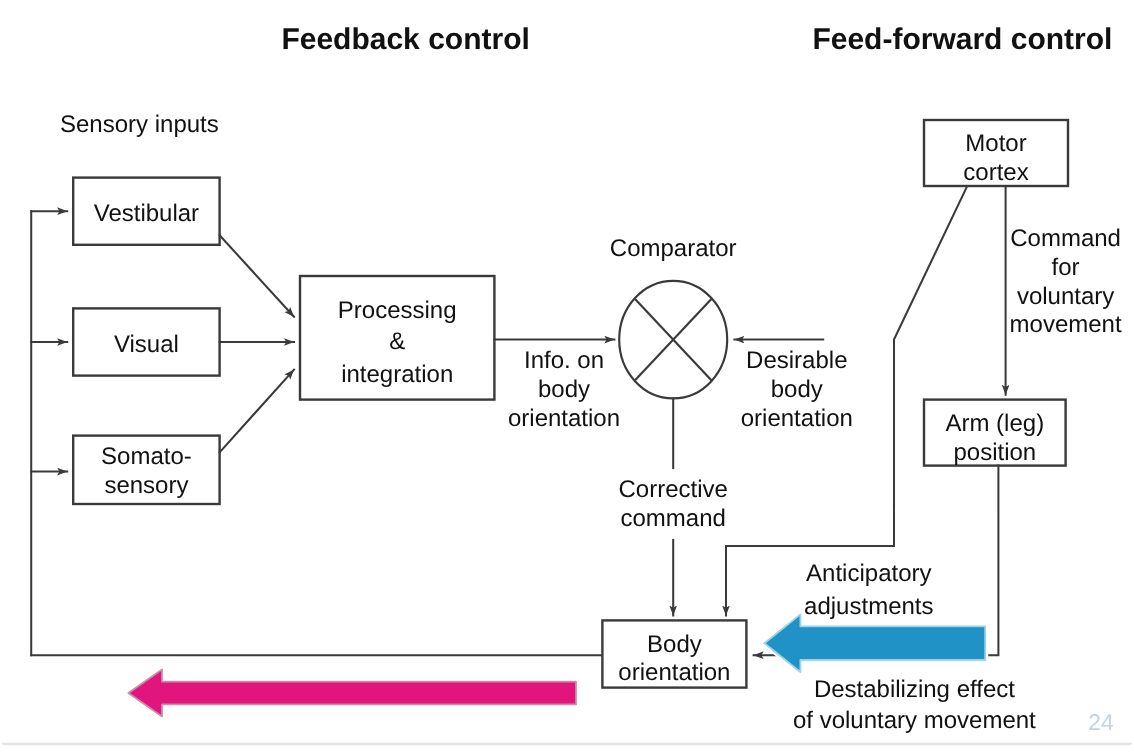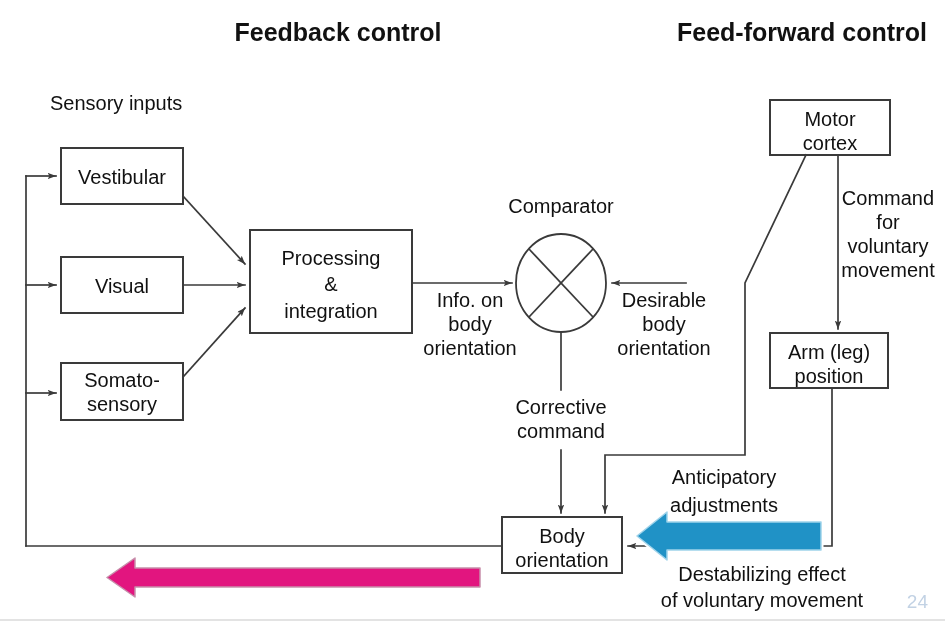--- a/index.html
+++ b/index.html
@@ -7,20 +7,21 @@
     padding: 0;
     background: #ffffff;
   }
   #slide {
     position: relative;
     width: 945px;
     height: 627px;
     background: #ffffff;
     font-family: "Liberation Sans", sans-serif;
     overflow: hidden;
+    border-radius: 14px;
   }
   #diagram-svg {
     position: absolute;
     left: 0;
     top: 0;
     width: 945px;
     height: 627px;
   }
   .heading {
     font-family: "Liberation Sans", sans-serif;

